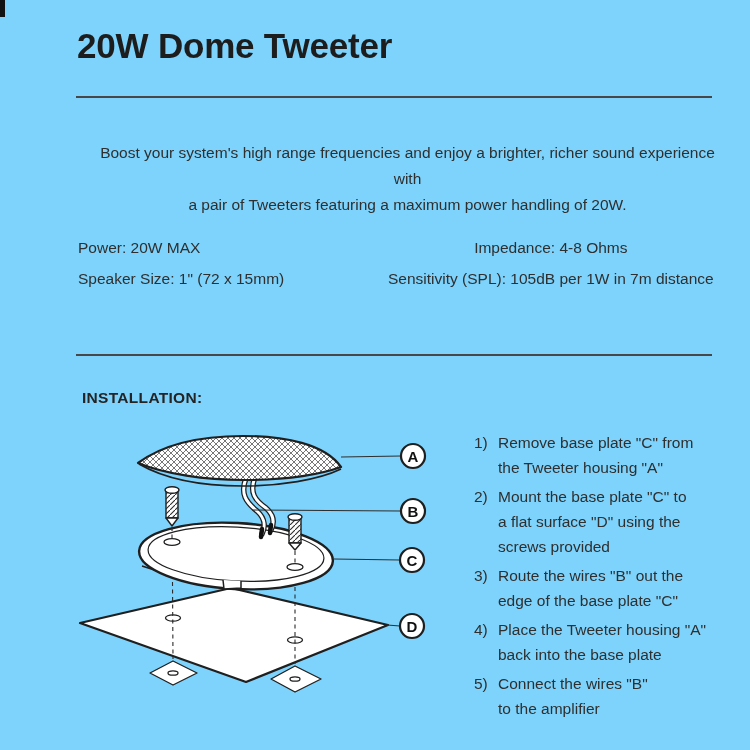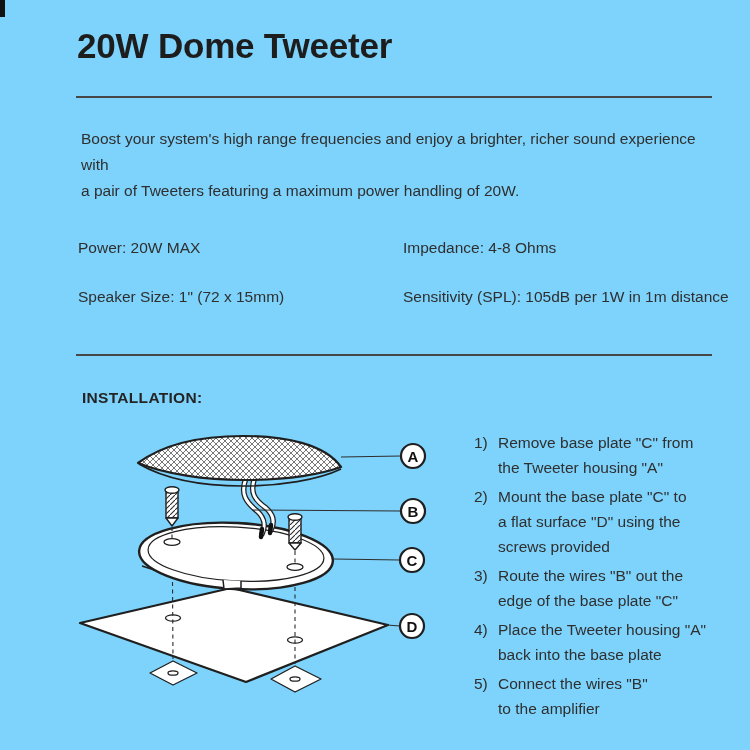--- a/index.html
+++ b/index.html
@@ -11,35 +11,35 @@
   .page{position:relative;width:750px;height:750px;overflow:hidden;background:#7dd3fc;}
   .scan-mark{position:absolute;left:0;top:0;width:5px;height:17px;background:#121212;}
   .page-title{
     position:absolute;left:77px;top:26px;margin:0;
     font-size:35px;line-height:40px;font-weight:700;color:#1d1d1d;letter-spacing:-0.2px;
   }
   .rule{position:absolute;left:76px;width:636px;height:2px;background:#474747;}
   .rule-top{top:96px;}
   .rule-mid{top:354px;}
   .desc{
-    position:absolute;left:78px;top:123px;width:625px;margin:3px;
-    font-size:15.5px;line-height:26px;color:#2f2f2f;white-space:pre-line;
+    position:absolute;left:78px;top:123px;width:625px;margin:17px;
+    font-size:15.5px;line-height:26px;color:#2f2f2f;white-space:pre-line;text-align:center;
   }
   .sec-heading{
     position:absolute;margin:0;font-size:15.5px;font-weight:700;
     color:#242424;letter-spacing:0.3px;
   }
   .spec-heading{left:78px;top:198px;}
   .install-heading{left:82px;top:389px;}
   .spec-col{
-    position:absolute;top:240px;display:flex;flex-direction:column;gap:33px;
+    position:absolute;top:240px;display:flex;flex-direction:column;gap:15px;
     font-size:15.5px;line-height:16px;color:#2f2f2f;
   }
   .spec-col-left{left:78px;}
-  .spec-col-right{left:403px;}
+  .spec-col-right{left:388px;align-items:center;}
   .diagram{position:absolute;left:75px;top:420px;}
   .steps{
     position:absolute;left:474px;top:430px;width:255px;margin:0;padding:0;
     list-style:none;display:flex;flex-direction:column;gap:4px;
     font-size:15.5px;line-height:25px;color:#2f2f2f;
   }
   .step{display:flex;}
   .step-num{flex:none;width:24px;}
   .step-text{white-space:pre-line;}
 </style>
@@ -63,21 +63,21 @@
       <div class="spec-item">Power: 20W MAX</div>
 
       <div class="spec-item">Speaker Size: 1" (72 x 15mm)</div>
 
     </div>
 
   <div class="spec-col spec-col-right">
 
       <div class="spec-item">Impedance: 4-8 Ohms</div>
 
-      <div class="spec-item">Sensitivity (SPL): 105dB per 1W in 1m distance</div>
+      <div class="spec-item">Sensitivity (SPL): 105dB per 1W in 7m distance</div>
     </div>
 
   <div class="rule rule-mid"></div>
 
   <h2 class="sec-heading install-heading">INSTALLATION:</h2>
 
   <svg class="diagram" width="365" height="315" viewBox="75 420 365 315" font-family="Liberation Sans, sans-serif">
     <defs>
       <pattern id="mesh" width="6" height="6" patternUnits="userSpaceOnUse">
         <path d="M0 6 L6 0 M0 0 L6 6" stroke="#3c3c3c" stroke-width="0.7" fill="none"></path>

